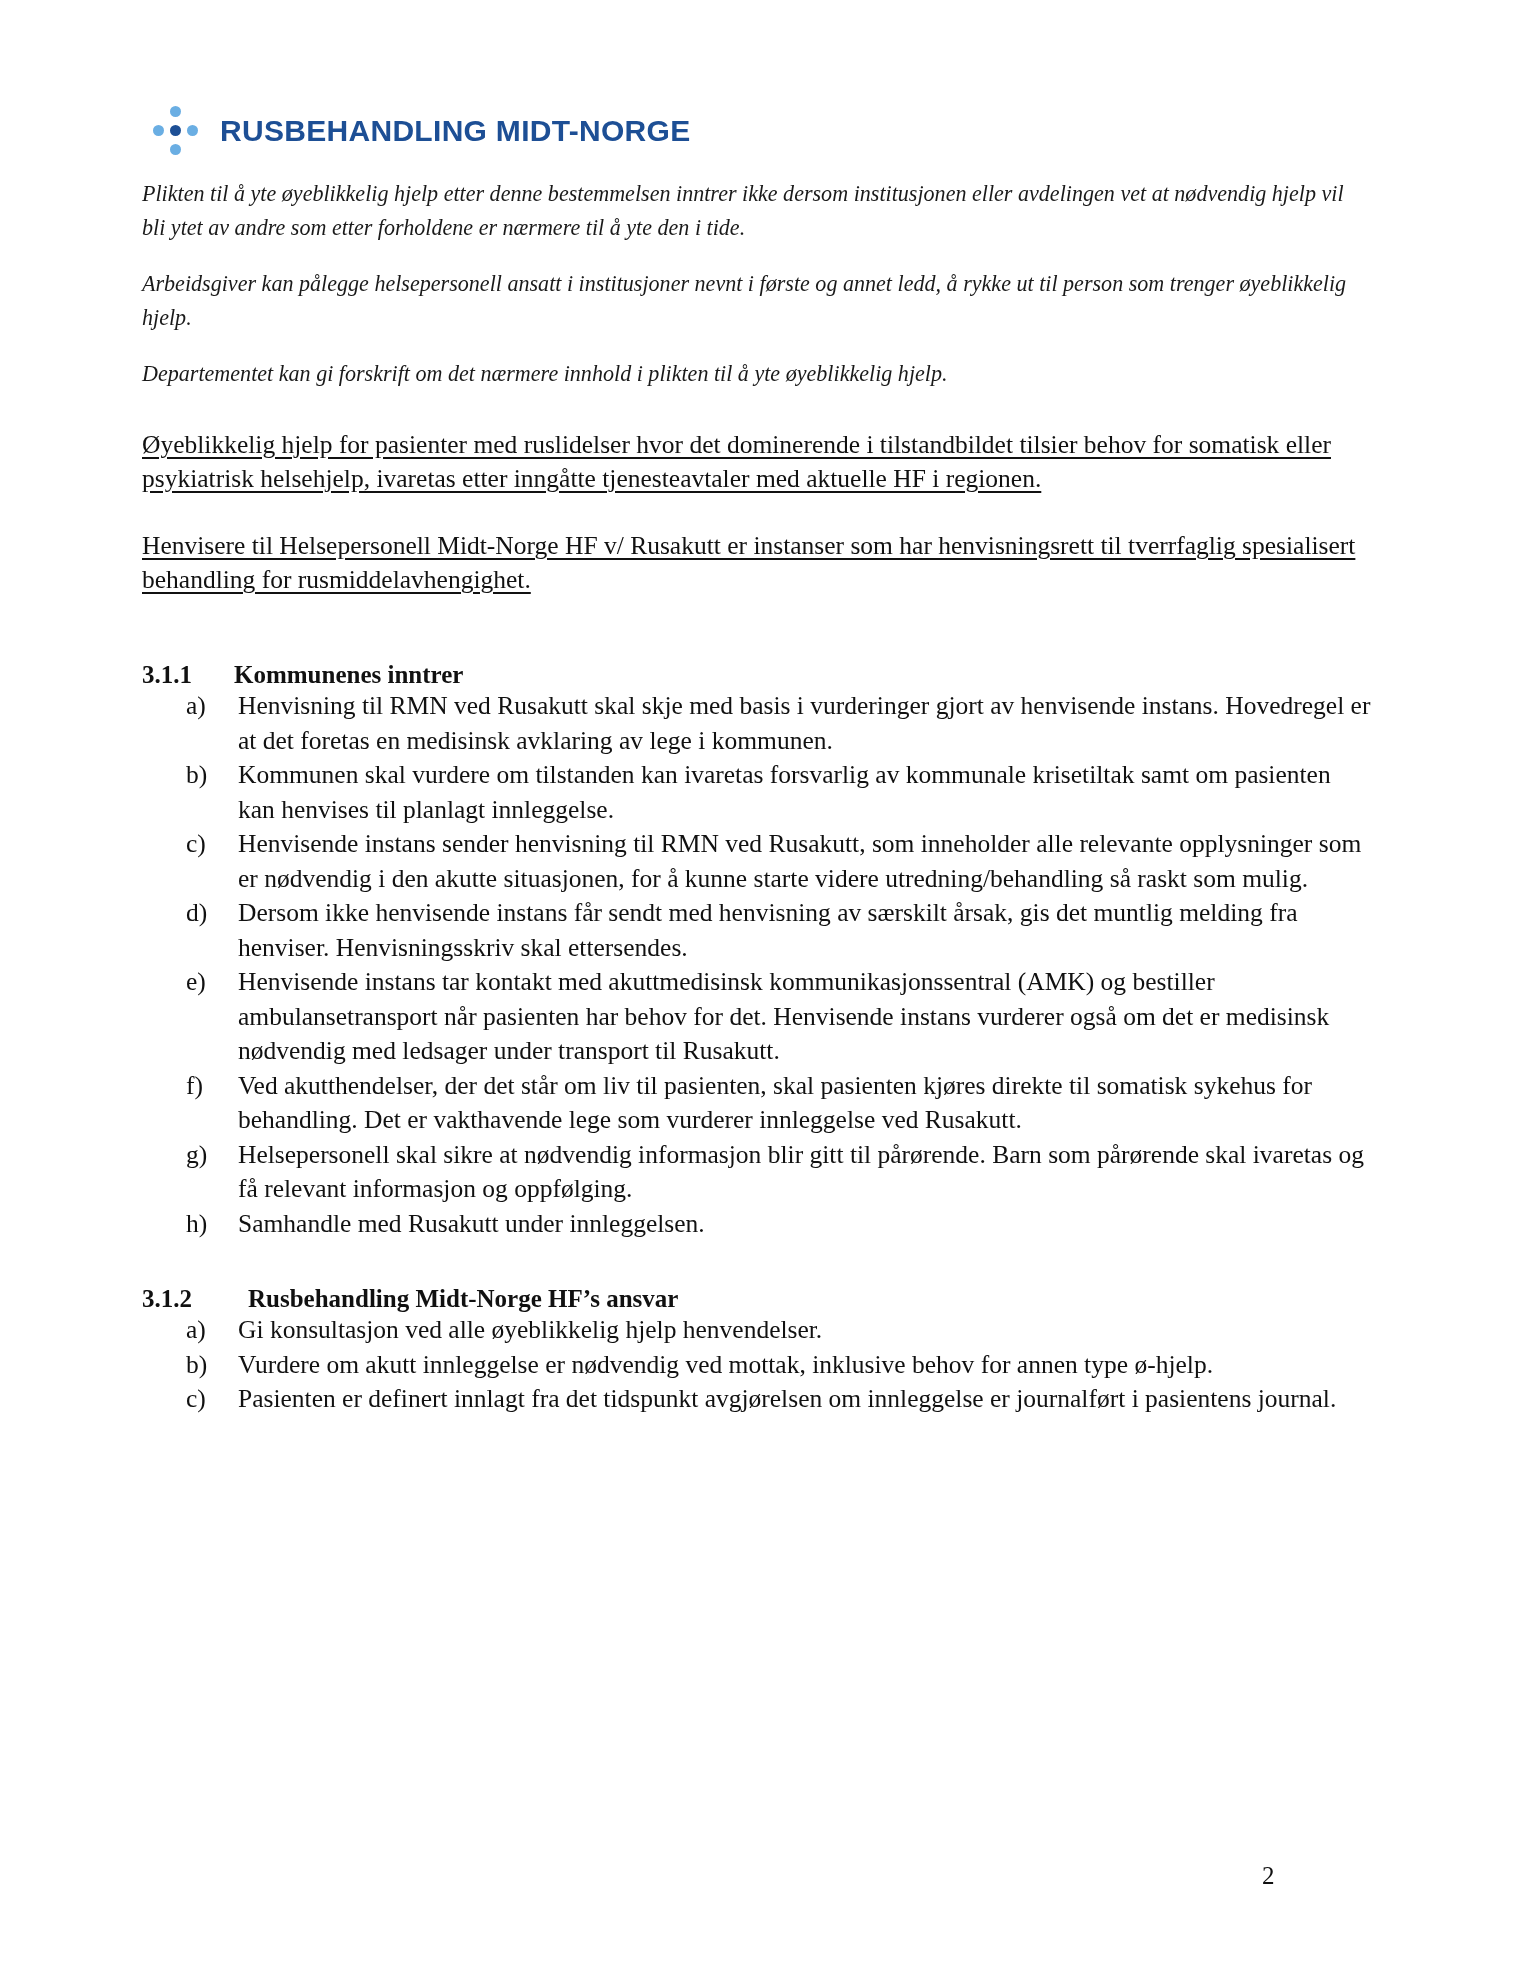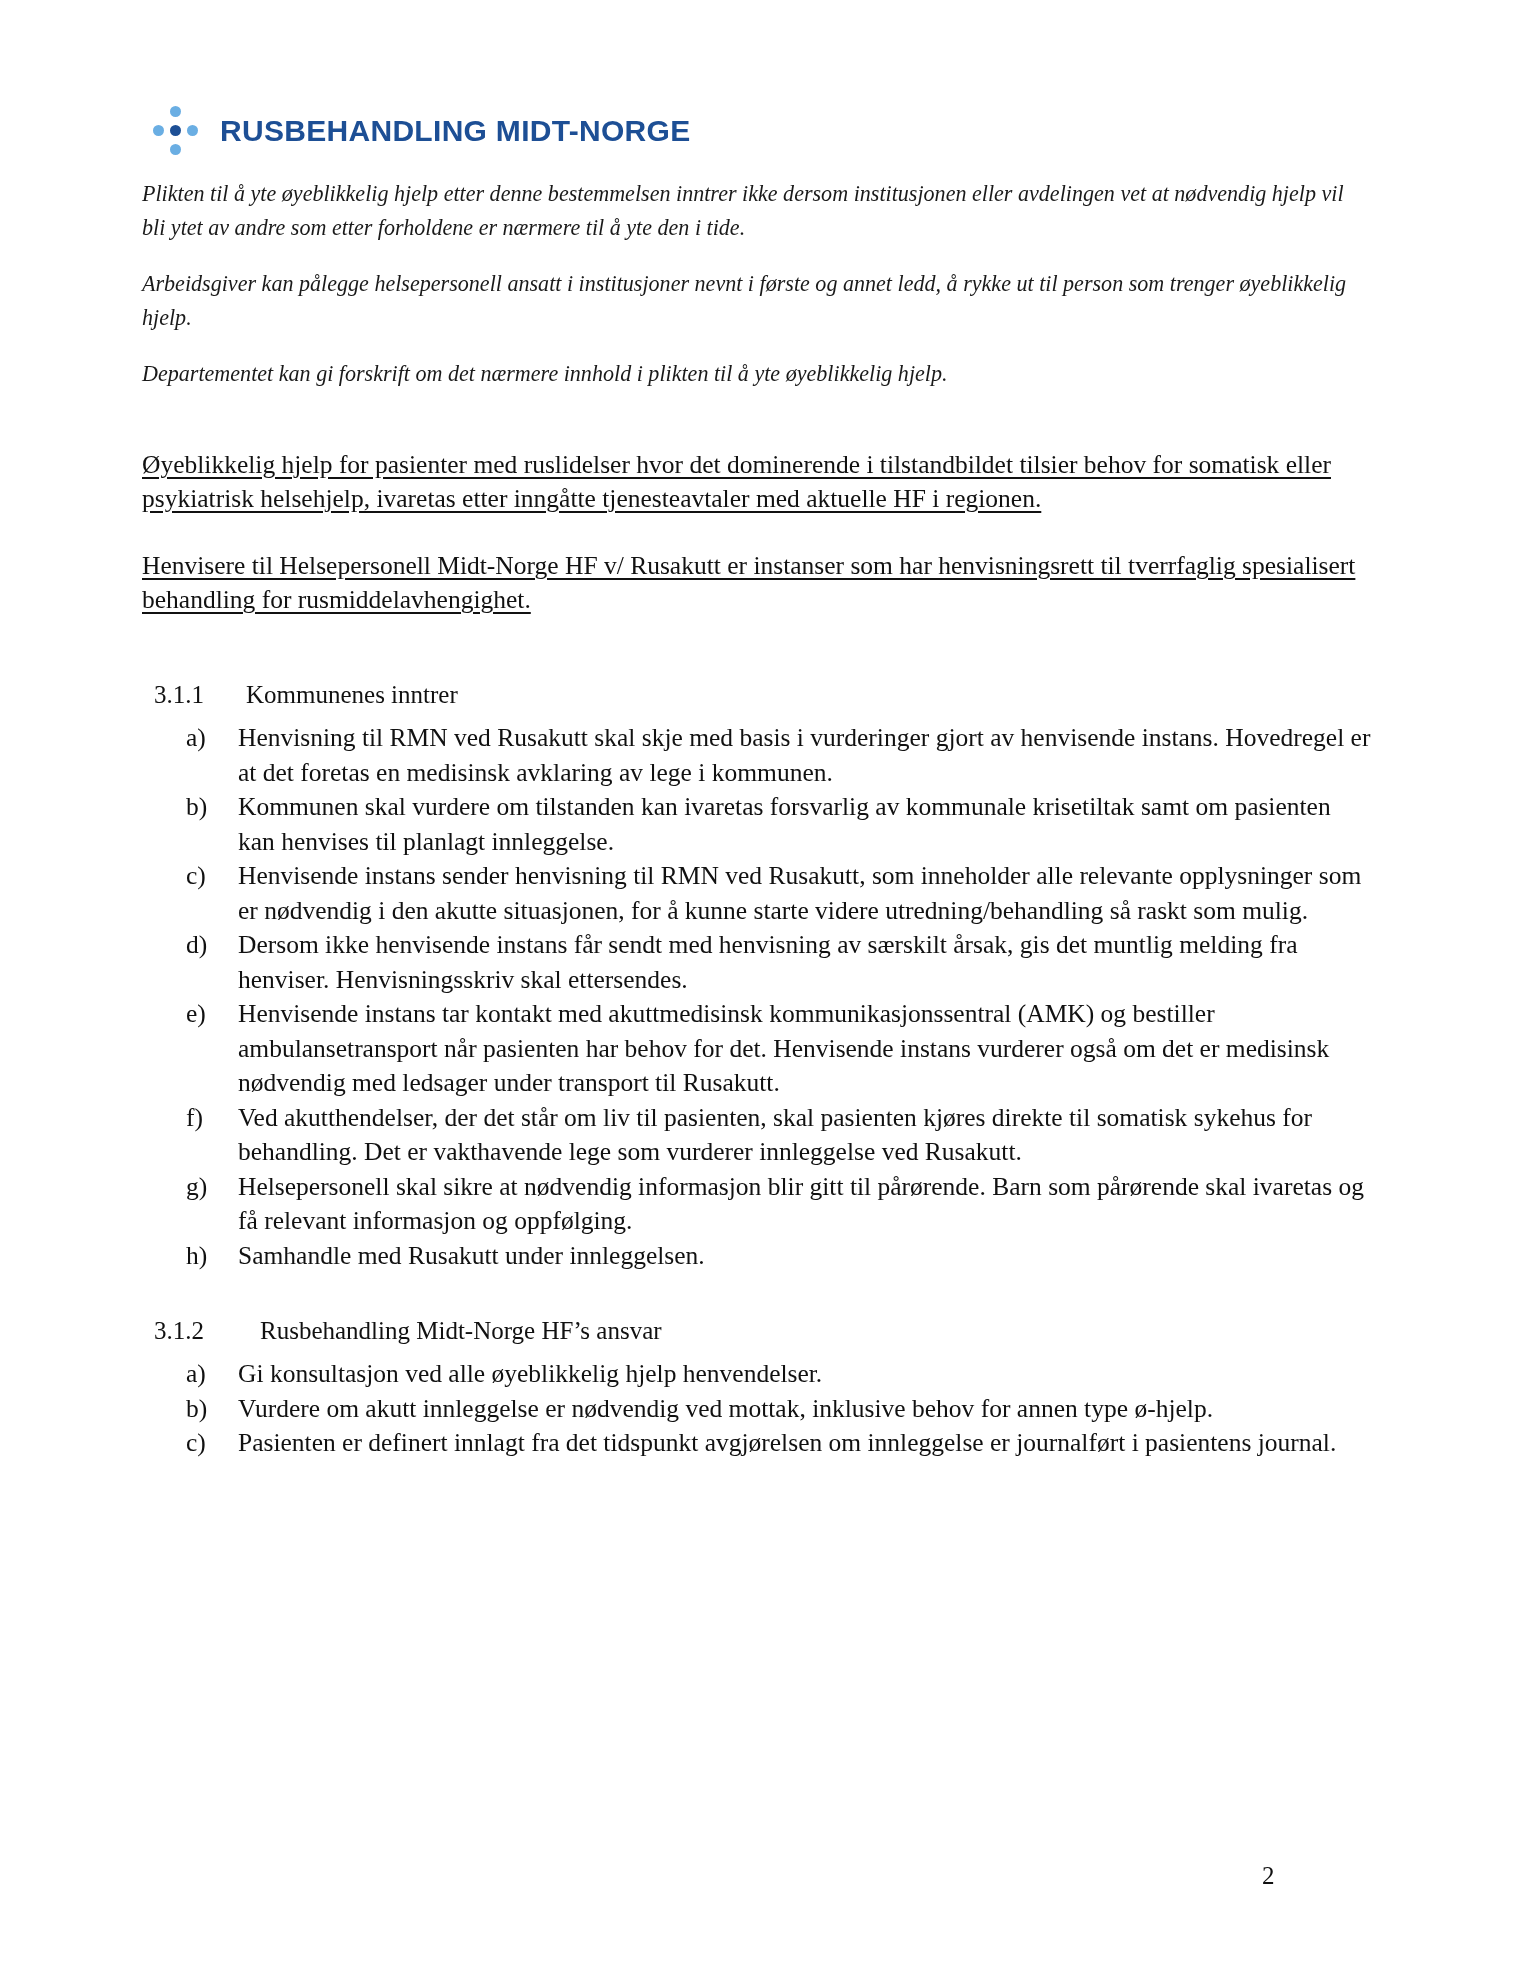--- a/index.html
+++ b/index.html
@@ -10,24 +10,24 @@
     .logo-mark { position: relative; width: 56px; height: 50px; margin-right: 16px; }
     .dot { position: absolute; width: 11px; height: 11px; border-radius: 50%; background: #6aaee3; }
     .dot.c { background: #1d4f95; }
     .logo-text { font-family: "Liberation Sans", "DejaVu Sans", sans-serif; font-weight: bold; font-size: 30px; color: #1d4f95; letter-spacing: 0.3px; }
 
     .doc { position: absolute; left: 142px; top: 176px; width: 1230px; font-family: "Liberation Serif", "DejaVu Serif", serif; color: #111; }
 
     .law p { margin: 0 0 22px 0; font-style: italic; font-size: 24px; line-height: 34px; transform: scaleX(0.92); transform-origin: left; width: 1330px; color: #1a1a1a; }
     .law p:last-child { margin-bottom: 0; }
 
-    .policy { margin-top: 58px; }
+    .policy { margin-top: 38px; }
     .policy p { margin: 0 0 33px 0; font-size: 25.5px; line-height: 34px; text-decoration: underline; text-underline-offset: 4px; text-decoration-thickness: 2px; }
 
-    .section-heading { display: flex; font-weight: normal; font-size: 25px; margin: 12px; }
+    .section-heading { display: flex; font-weight: bold; font-size: 25px; margin: 0; }
     .section-heading .num { width: 92px; }
 
     .h1 { margin-top: 64px; }
     .h2 { margin-top: 44px; gap: 14px; }
 
     ol.items { list-style: none; margin: 0; padding: 0; }
     ol.items li { display: flex; font-size: 25.5px; line-height: 34.5px; }
     ol.items li .marker { width: 52px; flex: 0 0 52px; padding-left: 44px; }
     ol.items li .text { flex: 1; }
     .list1 { margin-top: 38px; }

